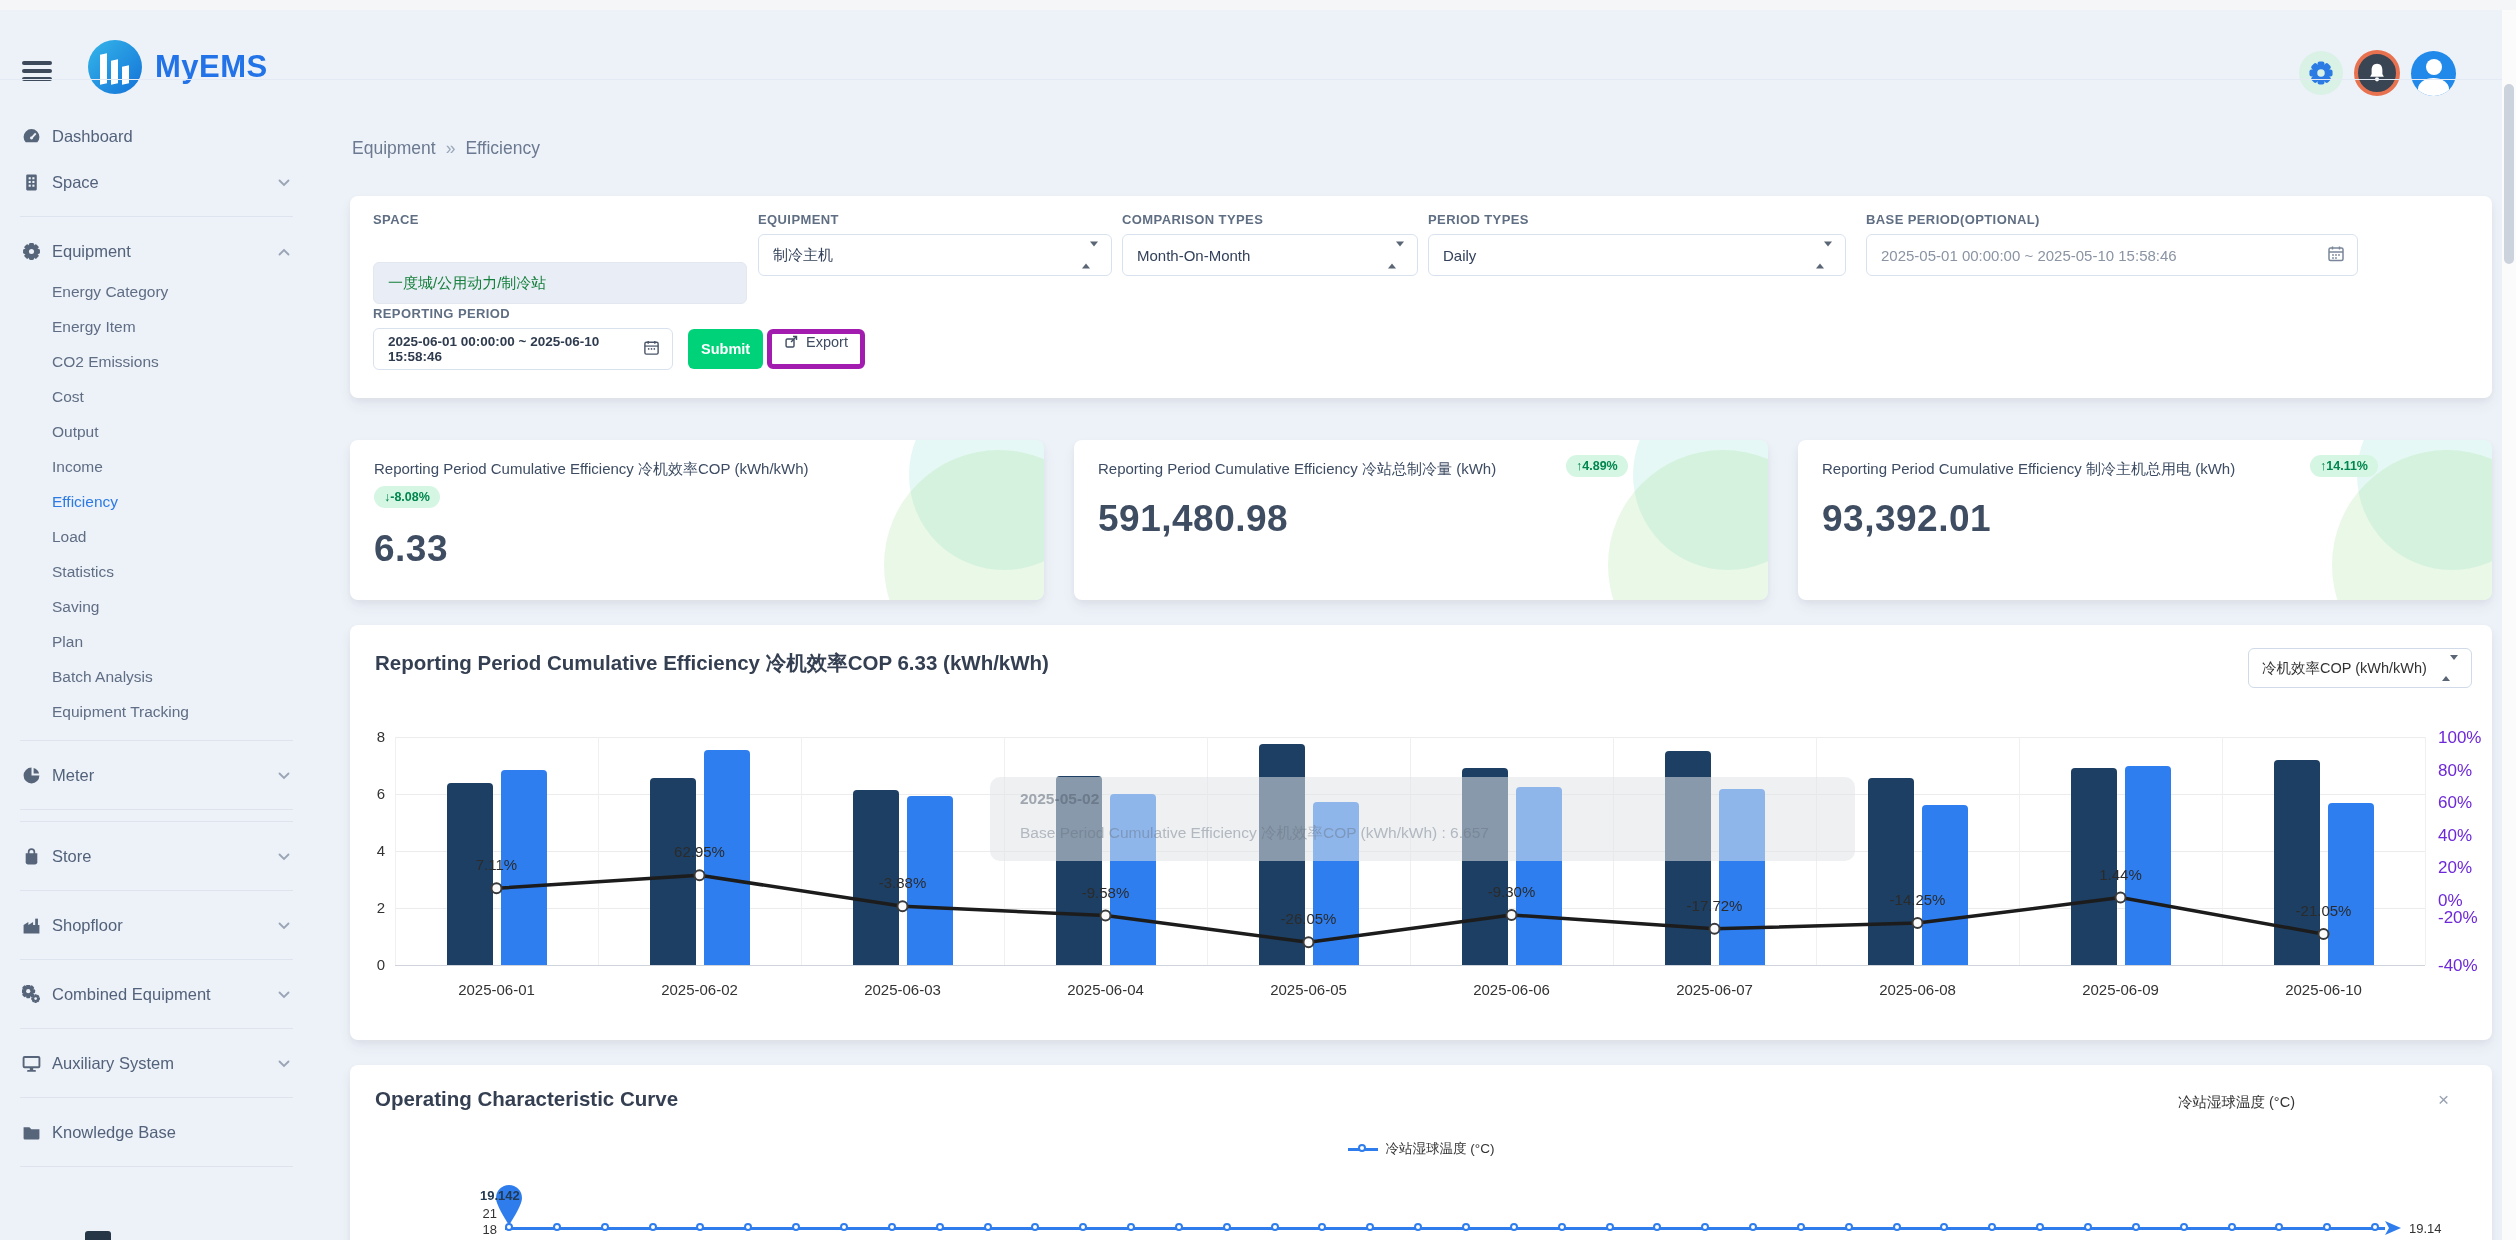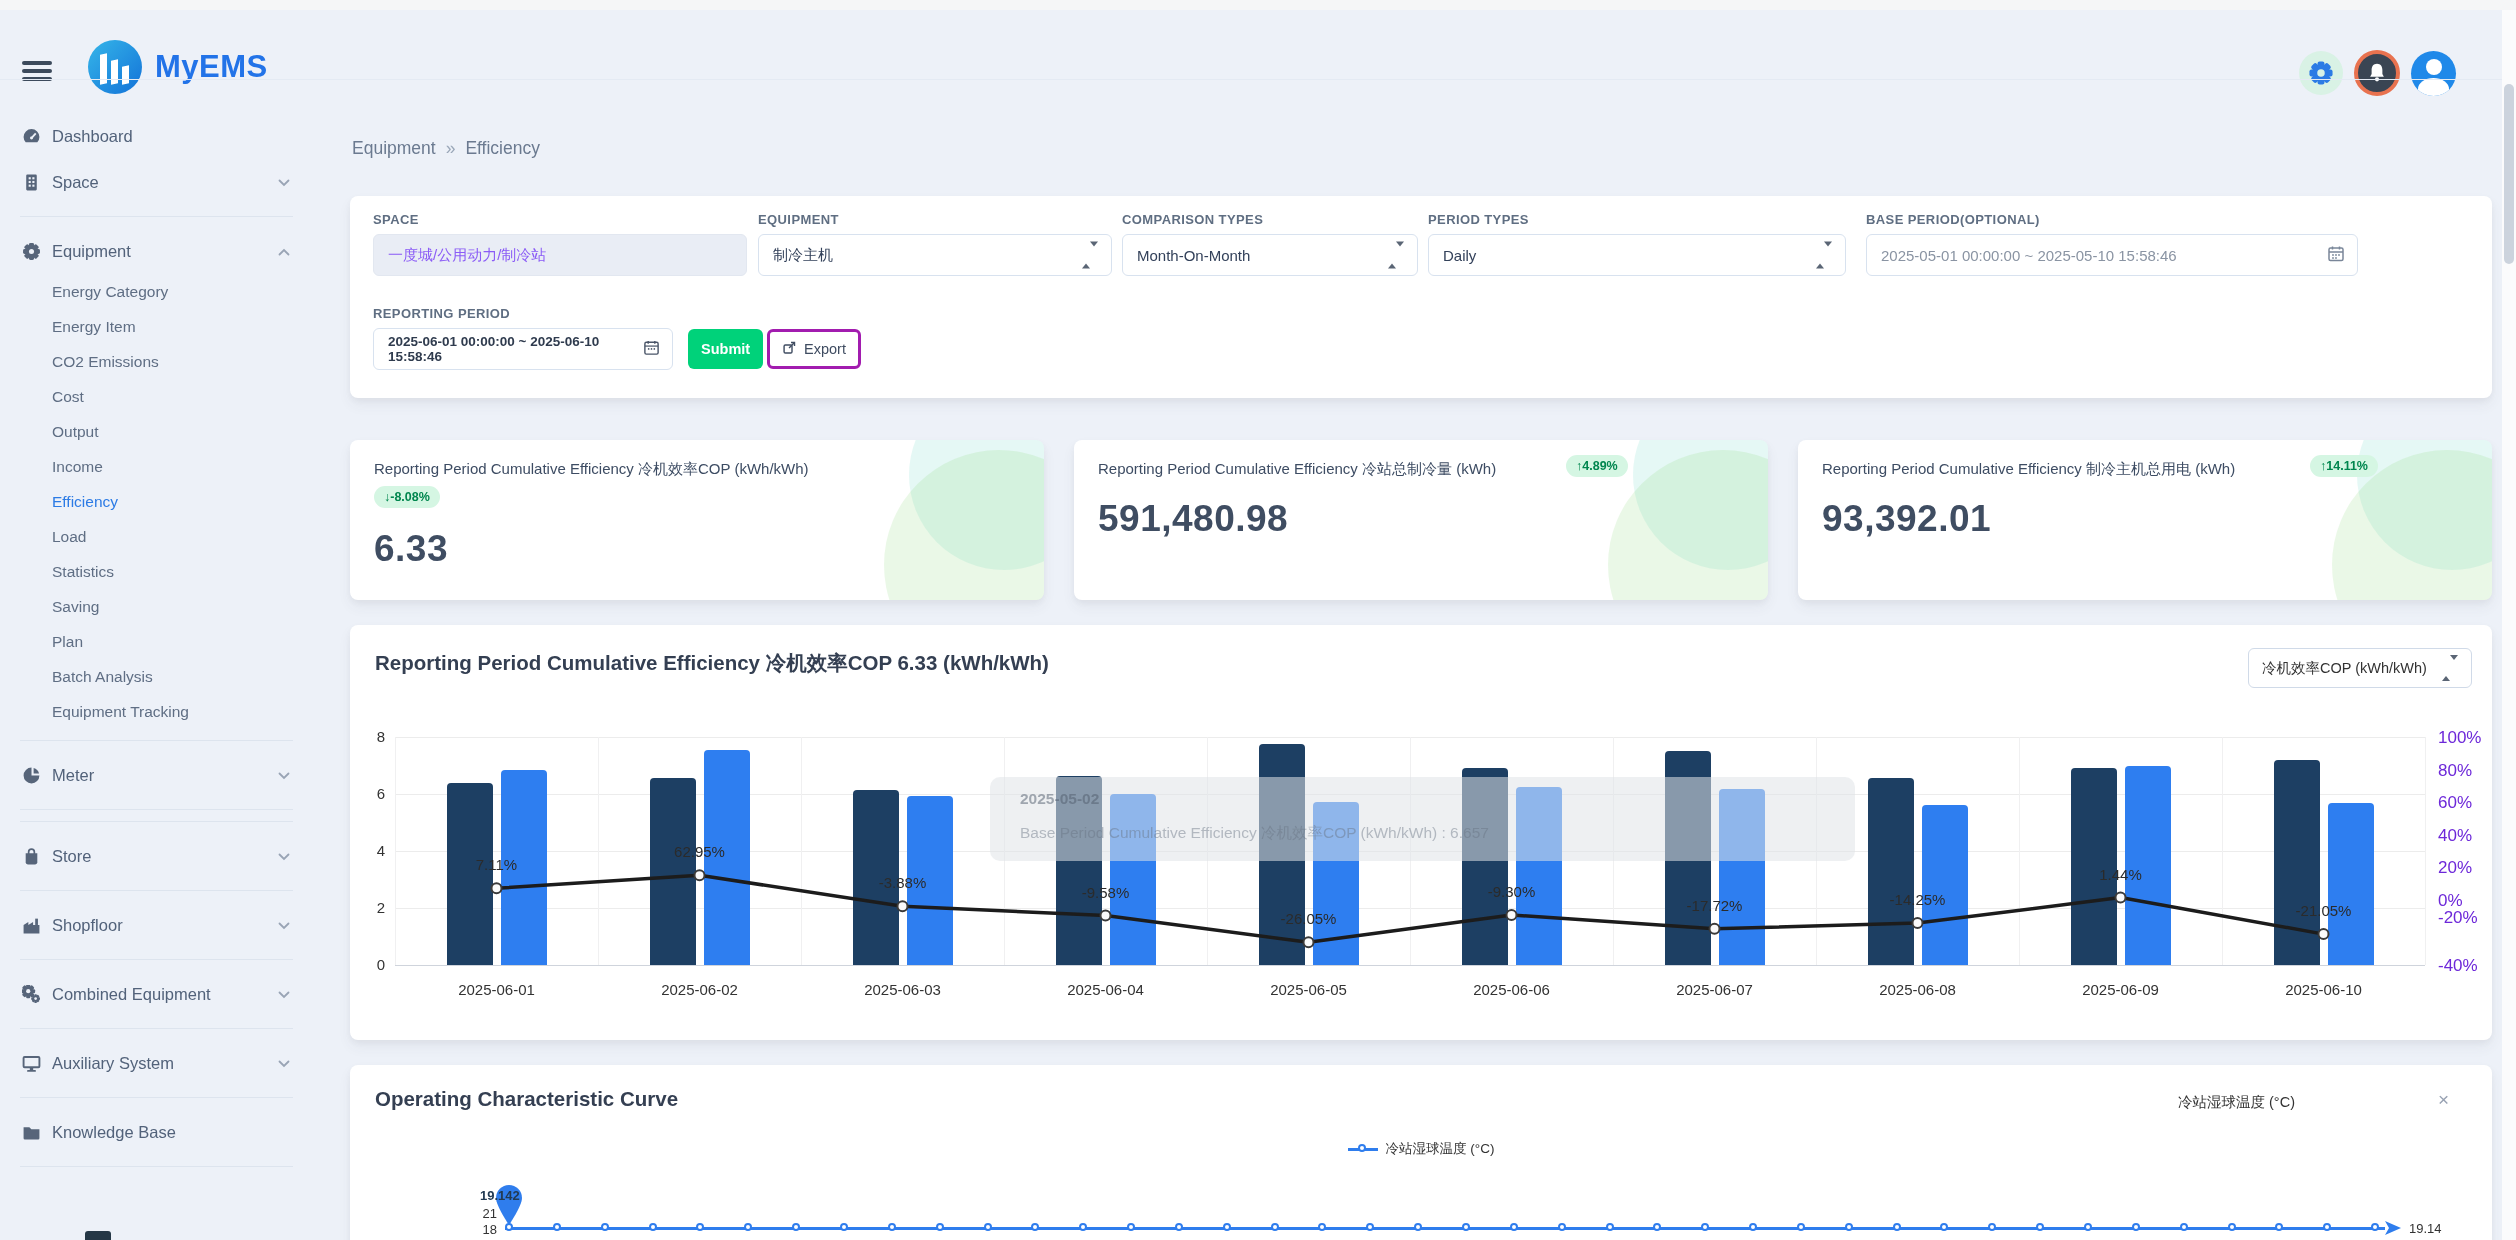--- a/index.html
+++ b/index.html
@@ -41,27 +41,27 @@
   
   .breadcrumb { position:absolute; left:352px; top:138px; font-size:17.5px; color:#6b7a90; }
   .breadcrumb .sep { color:#9aa7b8; margin:0 10px; }
 
   .card { position:absolute; background:#fff; border-radius:8px; box-shadow:0 7px 14px rgba(65,69,88,.06), 0 3px 6px rgba(0,0,0,.04); }
 
   
   .filter-card { left:350px; top:196px; width:2142px; height:202px; }
   .f-label { position:absolute; font-size:13px; font-weight:bold; color:#5f6e82; letter-spacing:.4px; }
   .f-input, .f-select { position:absolute; height:42px; background:#fff; border:1px solid #d8e2ef; border-radius:6px; font-size:15px; color:#33415a; display:flex; align-items:center; padding:0 14px; cursor:pointer; }
-  .f-input.gray { background:#e9edf5; border-color:#e2e7f0; color:#8b5cf6; }
+  .f-input.gray { background:#e9edf5; border-color:#e2e7f0; color:#15803d;margin-top:28px; }
   .carets { position:absolute; right:13px; top:50%; transform:translateY(-50%); }
   .caret-up { width:0; height:0; border-left:4.5px solid transparent; border-right:4.5px solid transparent; border-bottom:5.5px solid #5a6575; margin-bottom:3px; }
   .caret-down { width:0; height:0; border-left:4.5px solid transparent; border-right:4.5px solid transparent; border-top:5.5px solid #5a6575; }
   .cal-ic { position:absolute; right:12px; top:50%; transform:translateY(-50%); }
   .btn-submit { position:absolute; height:40px; background:#00d27a; color:#fff; font-weight:bold; font-size:14.5px; border:none; border-radius:6px; padding:0 13px; cursor:pointer; font-family:"Liberation Sans",sans-serif; }
-  .btn-export { position:absolute; height:40px; background:#fff; color:#3f4c61; font-size:14.5px; border:3px solid #a21caf; border-radius:6px; padding:0 12px; cursor:pointer; display:flex; align-items:center; gap:7px; font-family:"Liberation Sans",sans-serif; }
+  .btn-export { position:absolute; height:40px; background:#fff; color:#3f4c61; font-size:14.5px; border:5px solid #a21caf; border-radius:6px; padding:0 12px; cursor:pointer; display:flex; align-items:flex-start; gap:7px; font-family:"Liberation Sans",sans-serif; }
 
   
   .kpi-card { width:694px; height:160px; top:440px; overflow:hidden; }
   .kpi-deco1 { position:absolute; right:-55px; top:-60px; width:190px; height:190px; border-radius:50%; background:rgba(96,211,190,.16); }
   .kpi-deco2 { position:absolute; right:-70px; bottom:-80px; width:230px; height:230px; border-radius:50%; background:rgba(140,216,120,.18); }
   .kpi-title { position:absolute; left:24px; top:20px; font-size:15px; color:#3d4c63; white-space:nowrap; }
   .kpi-badge { background:#d5f6e3; color:#00864e; font-size:12.5px; font-weight:bold; padding:4px 10px; border-radius:11px; white-space:nowrap; }
   .kpi-badge.block { position:absolute; left:24px; top:46px; }
   .kpi-badge.inline { position:absolute; top:15px; }
   .kpi-value { position:absolute; left:24px; font-size:37px; font-weight:600; color:#3f4d62; letter-spacing:.5px; }

